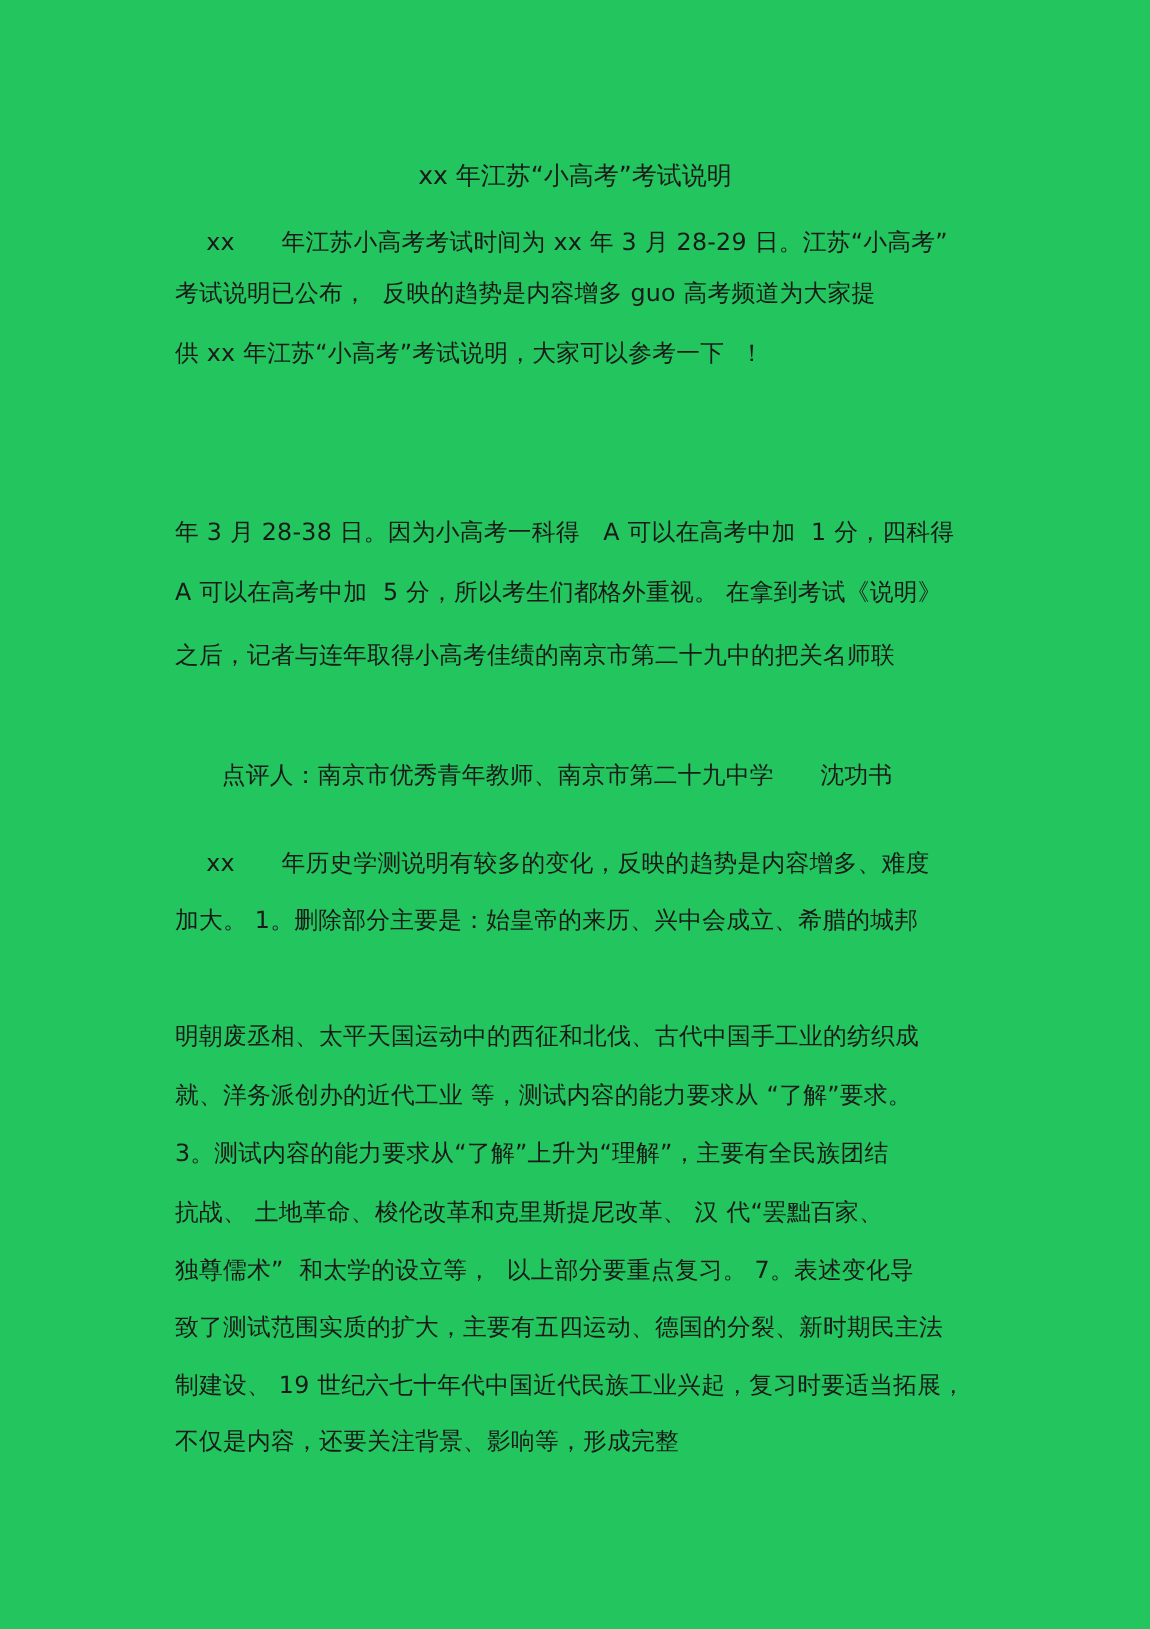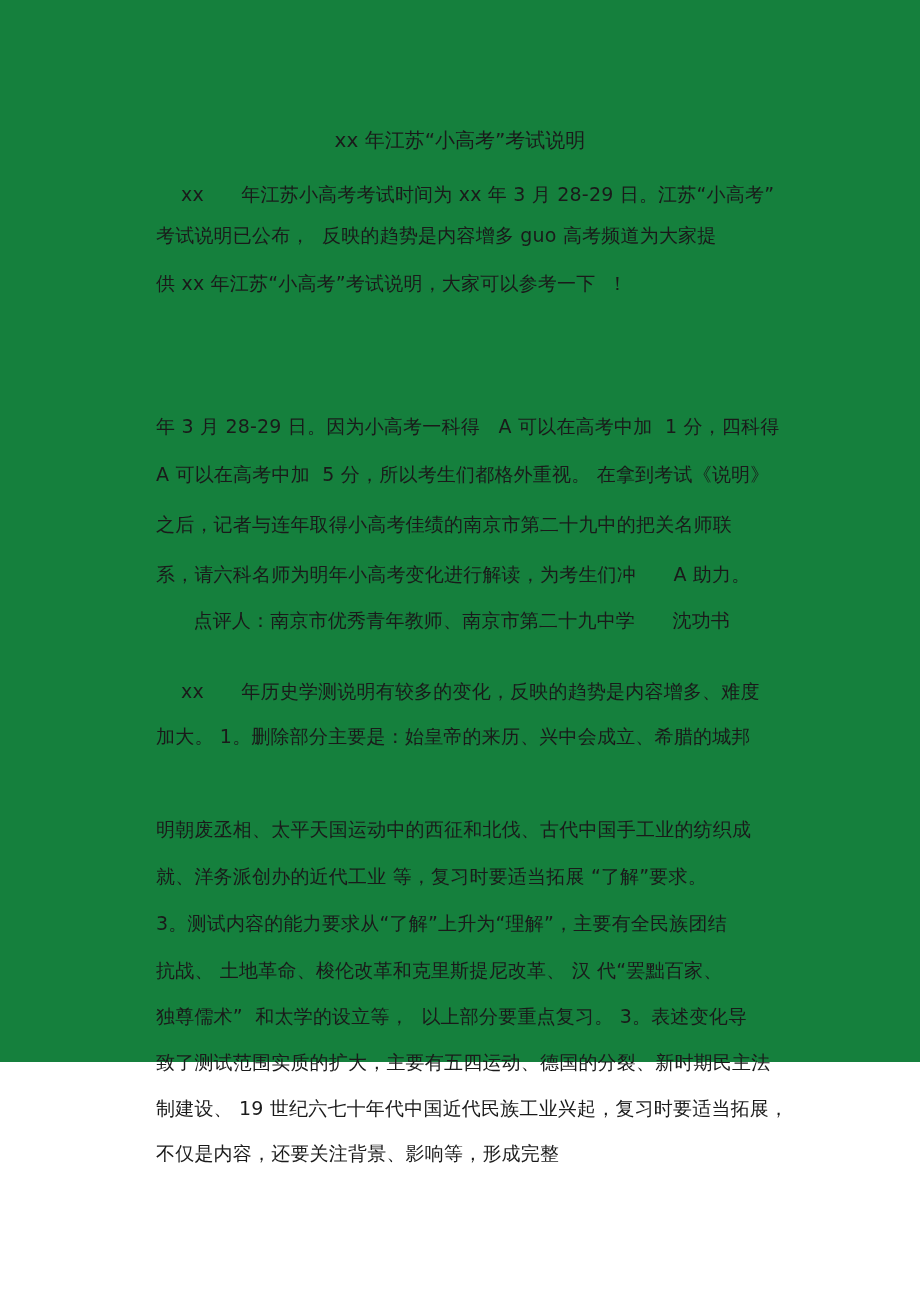--- a/index.html
+++ b/index.html
@@ -1,40 +1,39 @@
 <!DOCTYPE html>
 <html><head>
   <meta charset="utf-8">
   <style>
     html, body { margin: 0; padding: 0; background: #ffffff; }
     body { width: 920px; height: 1303px; position: relative; overflow: hidden;
       font-family: "DejaVu Sans", "Liberation Sans", sans-serif; color: #1a1a1a; }
-    .page { position: absolute; left: 0; top: 0; width: 920px; height: 1062px; background: #15803d; }
-    .line { position: absolute; left: 156px; white-space: pre; font-size: 19px; line-height: 24px; letter-spacing: 0.2px; }
+    .page { position: absolute; left: 0; top: 0; width: 920px; height: 1303px; background: #22c55e; }
+    .line { position: absolute; left: 140px; white-space: pre; font-size: 19px; line-height: 24px; letter-spacing: 0.2px; }
     .title { position: absolute; left: 0; width: 920px; text-align: center; top: 127px; font-size: 20px; line-height: 26px; white-space: pre; }
   </style>
 </head>
 <body>
 
 <div class="page">
   <div class="title">xx 年江苏“小高考”考试说明</div>
 
   <div class="line" style="top:182px">    xx      年江苏小高考考试时间为 xx 年 3 月 28-29 日。江苏“小高考”</div>
   <div class="line" style="top:223px">考试说明已公布，  反映的趋势是内容增多 guo 高考频道为大家提</div>
   <div class="line" style="top:271px">供 xx 年江苏“小高考”考试说明，大家可以参考一下  ！</div>
 
-  <div class="line" style="top:414px">年 3 月 28-29 日。因为小高考一科得   A 可以在高考中加  1 分，四科得</div>
+  <div class="line" style="top:414px">年 3 月 28-38 日。因为小高考一科得   A 可以在高考中加  1 分，四科得</div>
   <div class="line" style="top:462px">A 可以在高考中加  5 分，所以考生们都格外重视。 在拿到考试《说明》</div>
   <div class="line" style="top:512px">之后，记者与连年取得小高考佳绩的南京市第二十九中的把关名师联</div>
-  <div class="line" style="top:562px">系，请六科名师为明年小高考变化进行解读，为考生们冲      A 助力。</div>
   <div class="line" style="top:608px">      点评人：南京市优秀青年教师、南京市第二十九中学      沈功书</div>
 
   <div class="line" style="top:679px">    xx      年历史学测说明有较多的变化，反映的趋势是内容增多、难度</div>
   <div class="line" style="top:724px">加大。 1。删除部分主要是：始皇帝的来历、兴中会成立、希腊的城邦</div>
   <div class="line" style="top:817px">明朝废丞相、太平天国运动中的西征和北伐、古代中国手工业的纺织成</div>
-  <div class="line" style="top:864px">就、洋务派创办的近代工业 等，复习时要适当拓展 “了解”要求。</div>
+  <div class="line" style="top:864px">就、洋务派创办的近代工业 等，测试内容的能力要求从 “了解”要求。</div>
   <div class="line" style="top:911px">3。测试内容的能力要求从“了解”上升为“理解”，主要有全民族团结</div>
   <div class="line" style="top:958px">抗战、 土地革命、梭伦改革和克里斯提尼改革、 汉 代“罢黜百家、</div>
-  <div class="line" style="top:1004px">独尊儒术”  和太学的设立等，  以上部分要重点复习。 3。表述变化导</div>
+  <div class="line" style="top:1004px">独尊儒术”  和太学的设立等，  以上部分要重点复习。 7。表述变化导</div>
   <div class="line" style="top:1050px">致了测试范围实质的扩大，主要有五四运动、德国的分裂、新时期民主法</div>
   <div class="line" style="top:1096px">制建设、 19 世纪六七十年代中国近代民族工业兴起，复习时要适当拓展，</div>
   <div class="line" style="top:1141px">不仅是内容，还要关注背景、影响等，形成完整</div>
 </div>
 
 </body></html>

